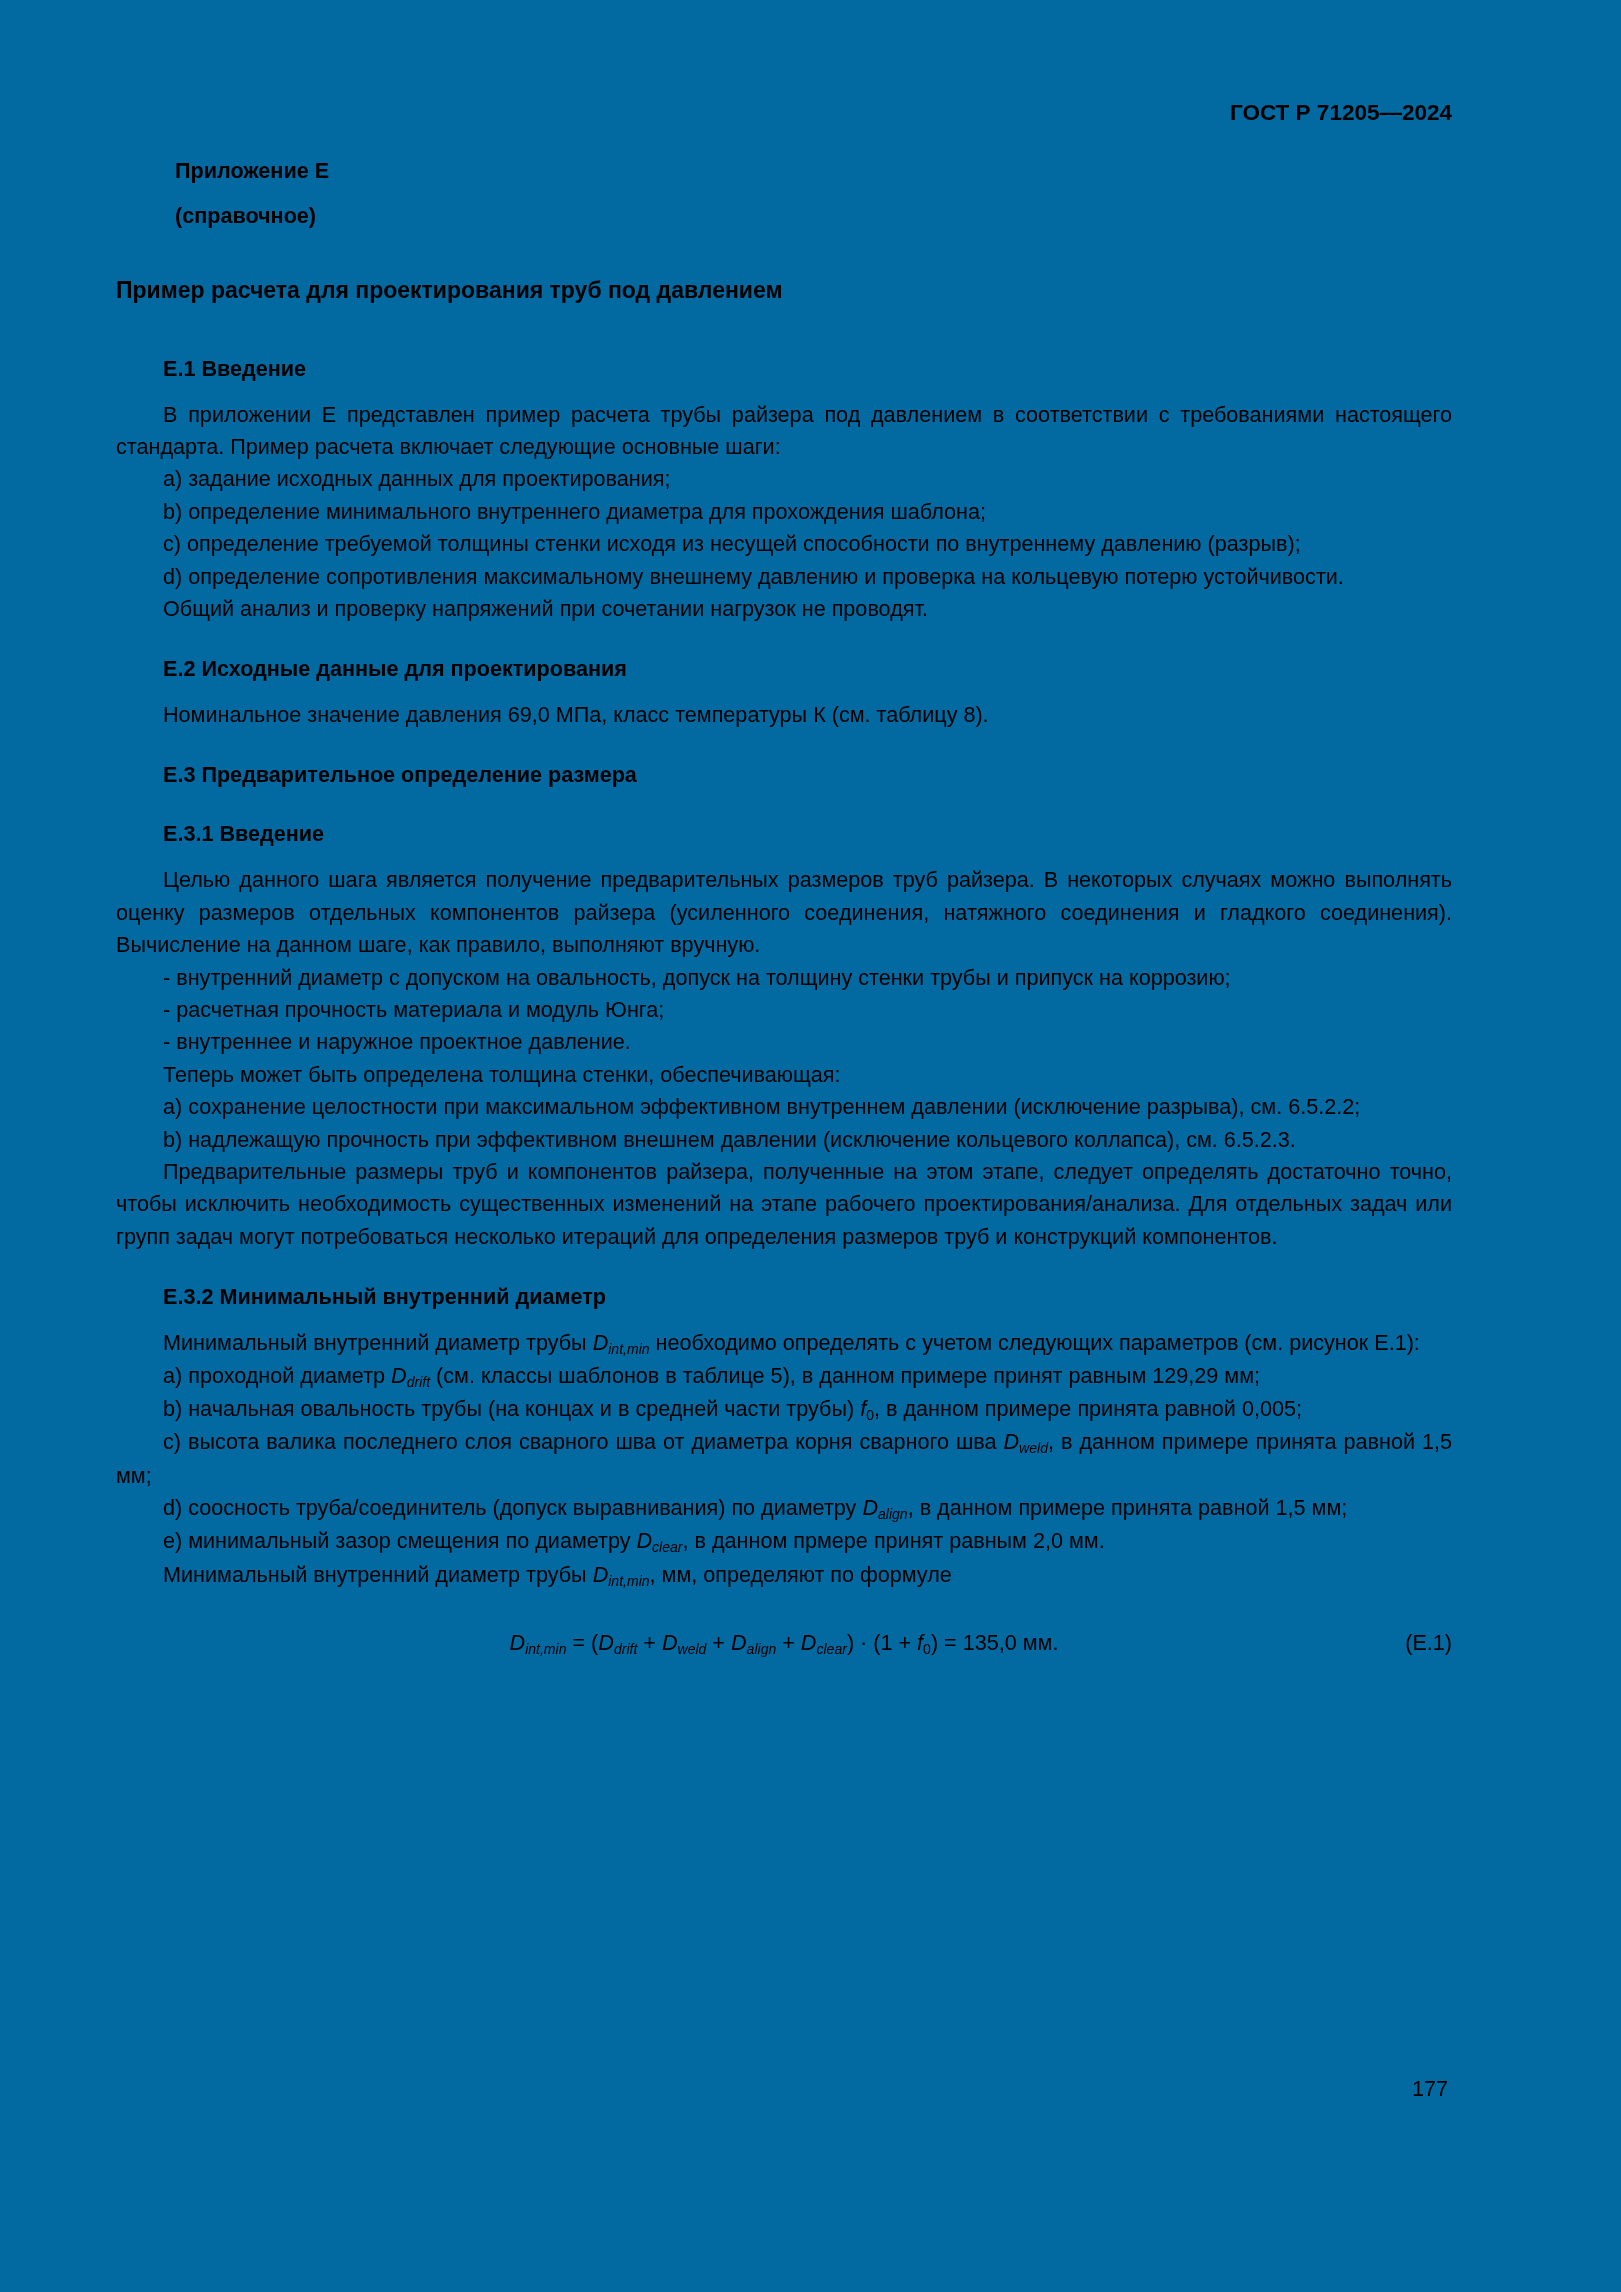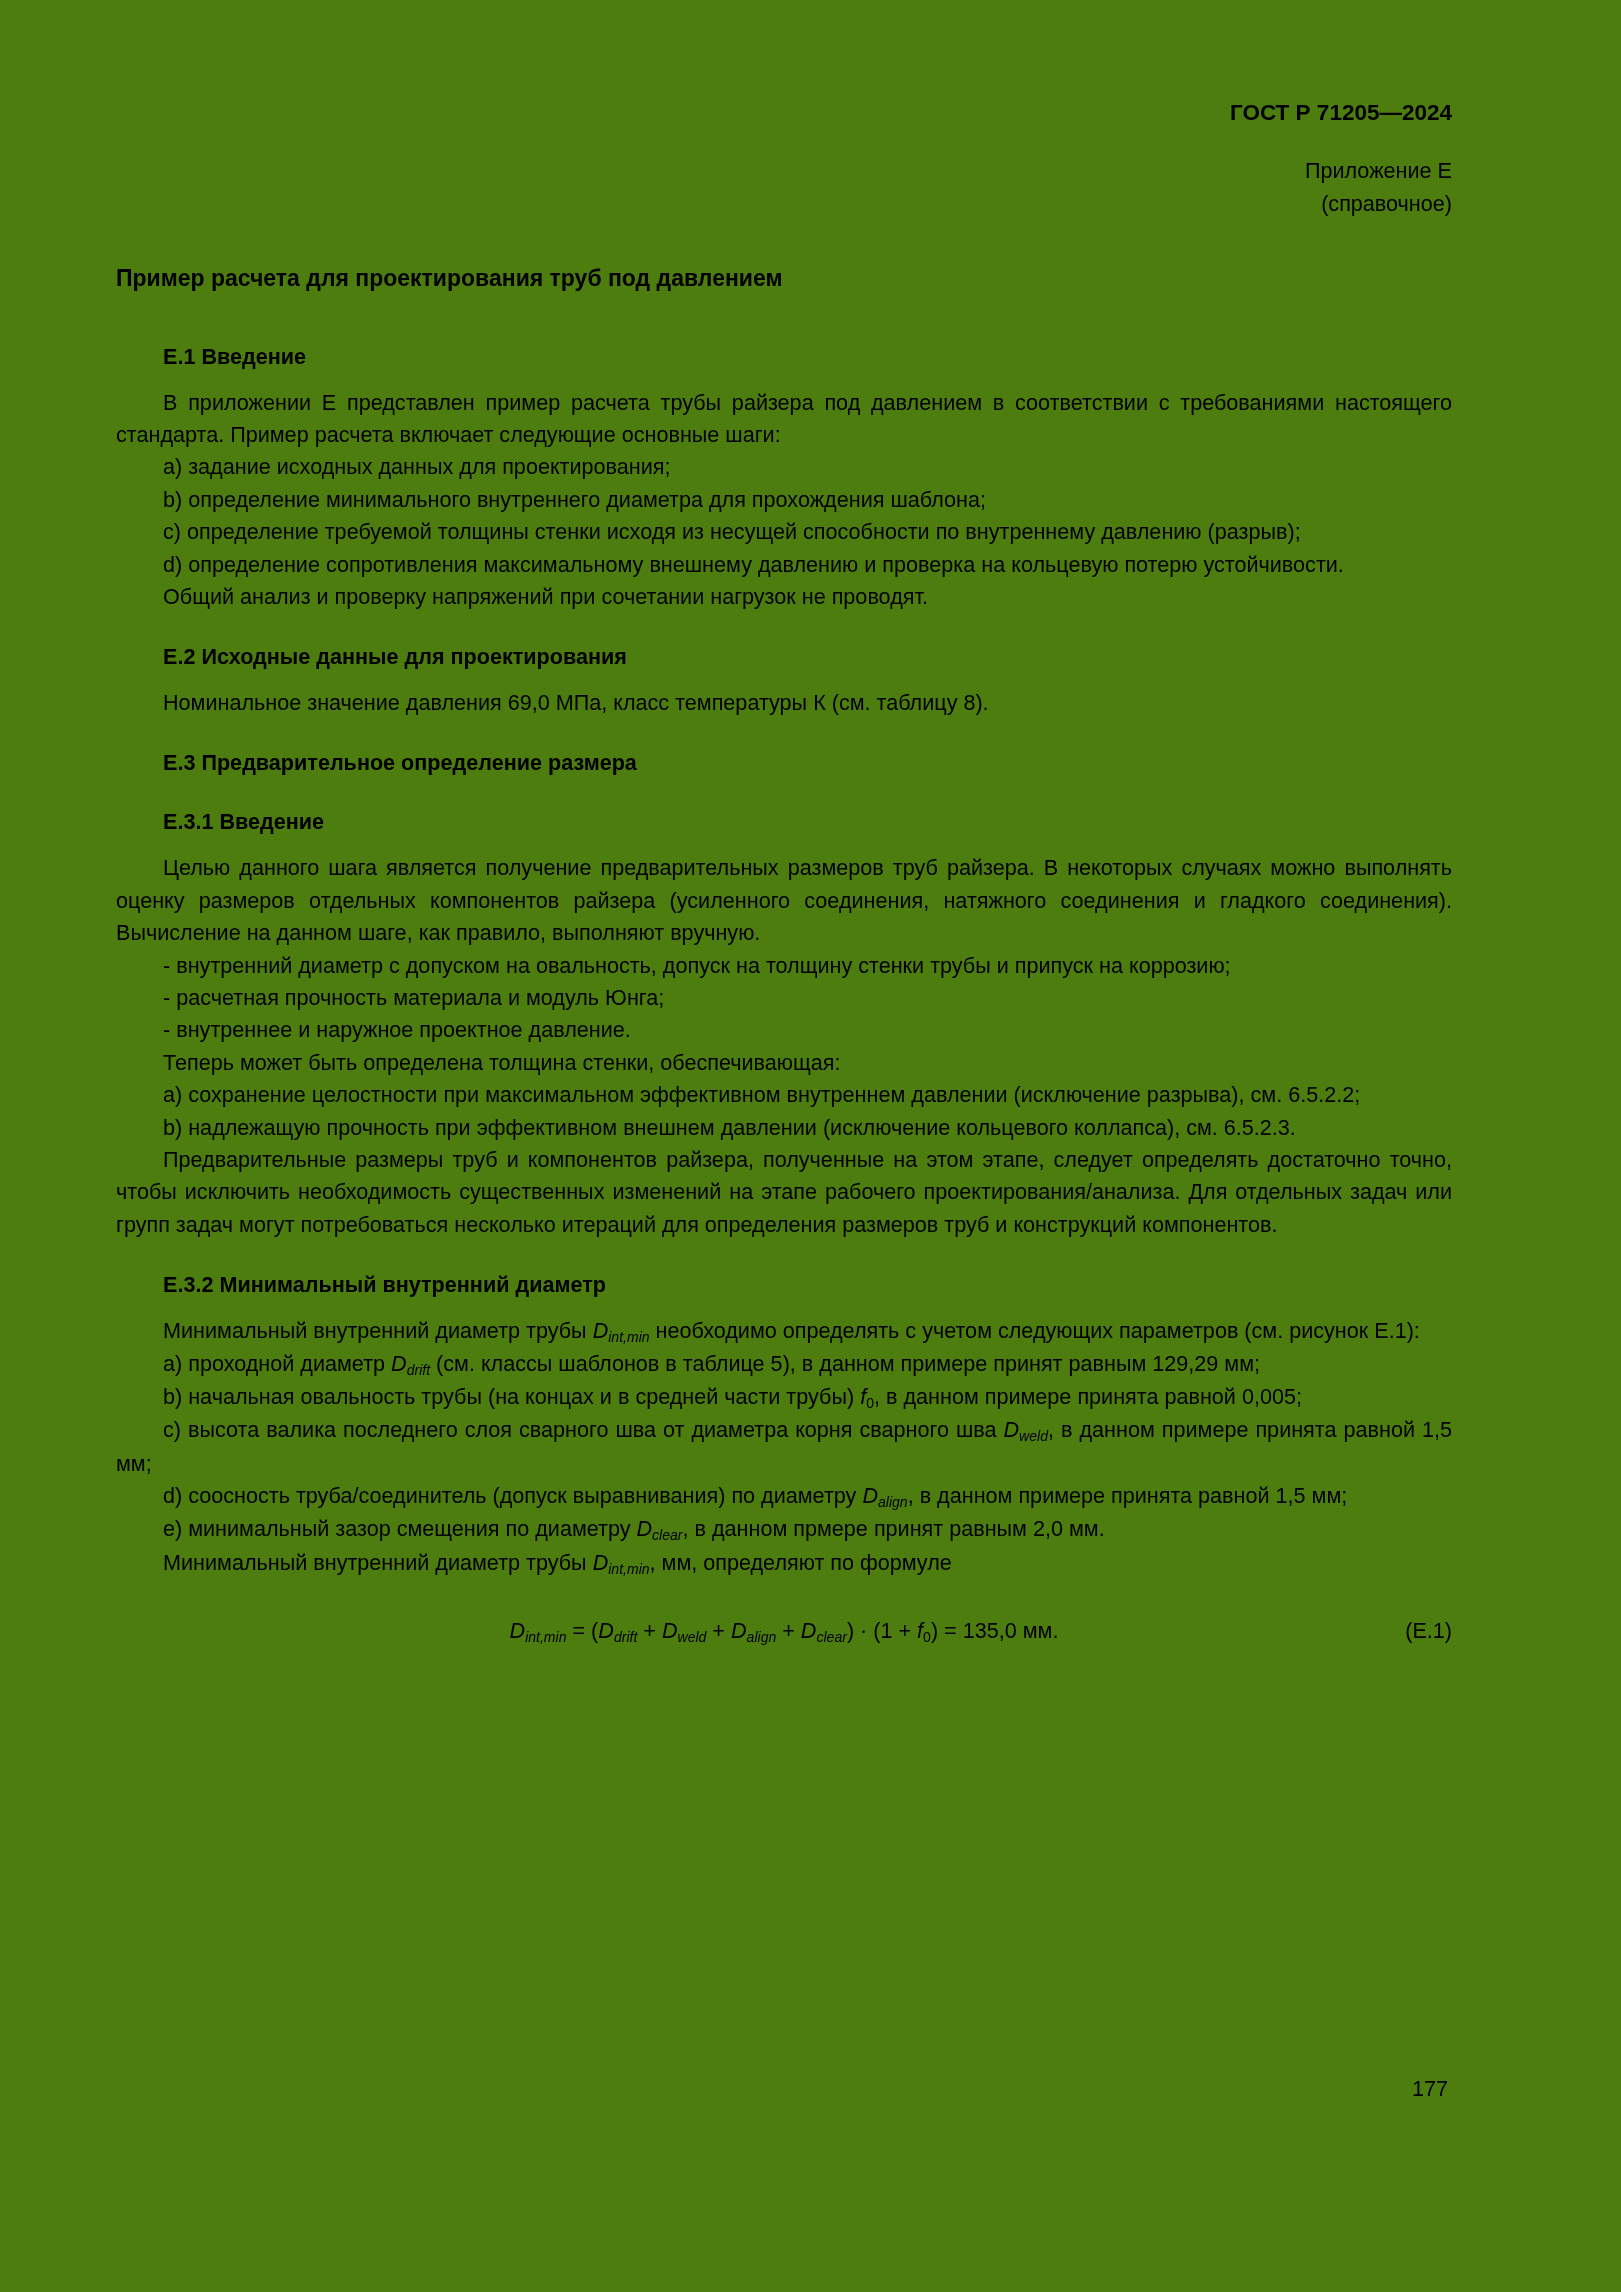--- a/index.html
+++ b/index.html
@@ -1,38 +1,38 @@
 <!DOCTYPE html>
 <html><head>
 <meta charset="utf-8">
 <style>
   html, body { margin: 0; padding: 0; background: #e8e8e8; }
   .page {
     position: relative;
     width: 1621px;
     height: 2293px;
     margin: 0 auto;
-    background: #4d7c0f;
+    background: #0369a1;
     box-sizing: border-box;
     padding: 96px 169px 0 116px;
     font-family: "Liberation Sans", sans-serif;
     font-size: 21.6px;
     line-height: 1.5;
     color: #000000;
   }
   .doc-header {
     text-align: right;
     font-weight: bold;
     font-size: 22.5px;
     margin-bottom: 25.5px;
   }
   .centered {
-    text-align: right;
-    font-weight: normal;
-    margin: 0;
+    text-align: left;
+    font-weight: bold;
+    margin: 12px;
   }
   .doc-title {
     font-size: 23px;
     font-weight: bold;
     margin: 41px 0 0 0;
   }
   h2 {
     font-size: 21.6px;
     font-weight: bold;
     margin: 27.4px 0 13.7px 47px;

